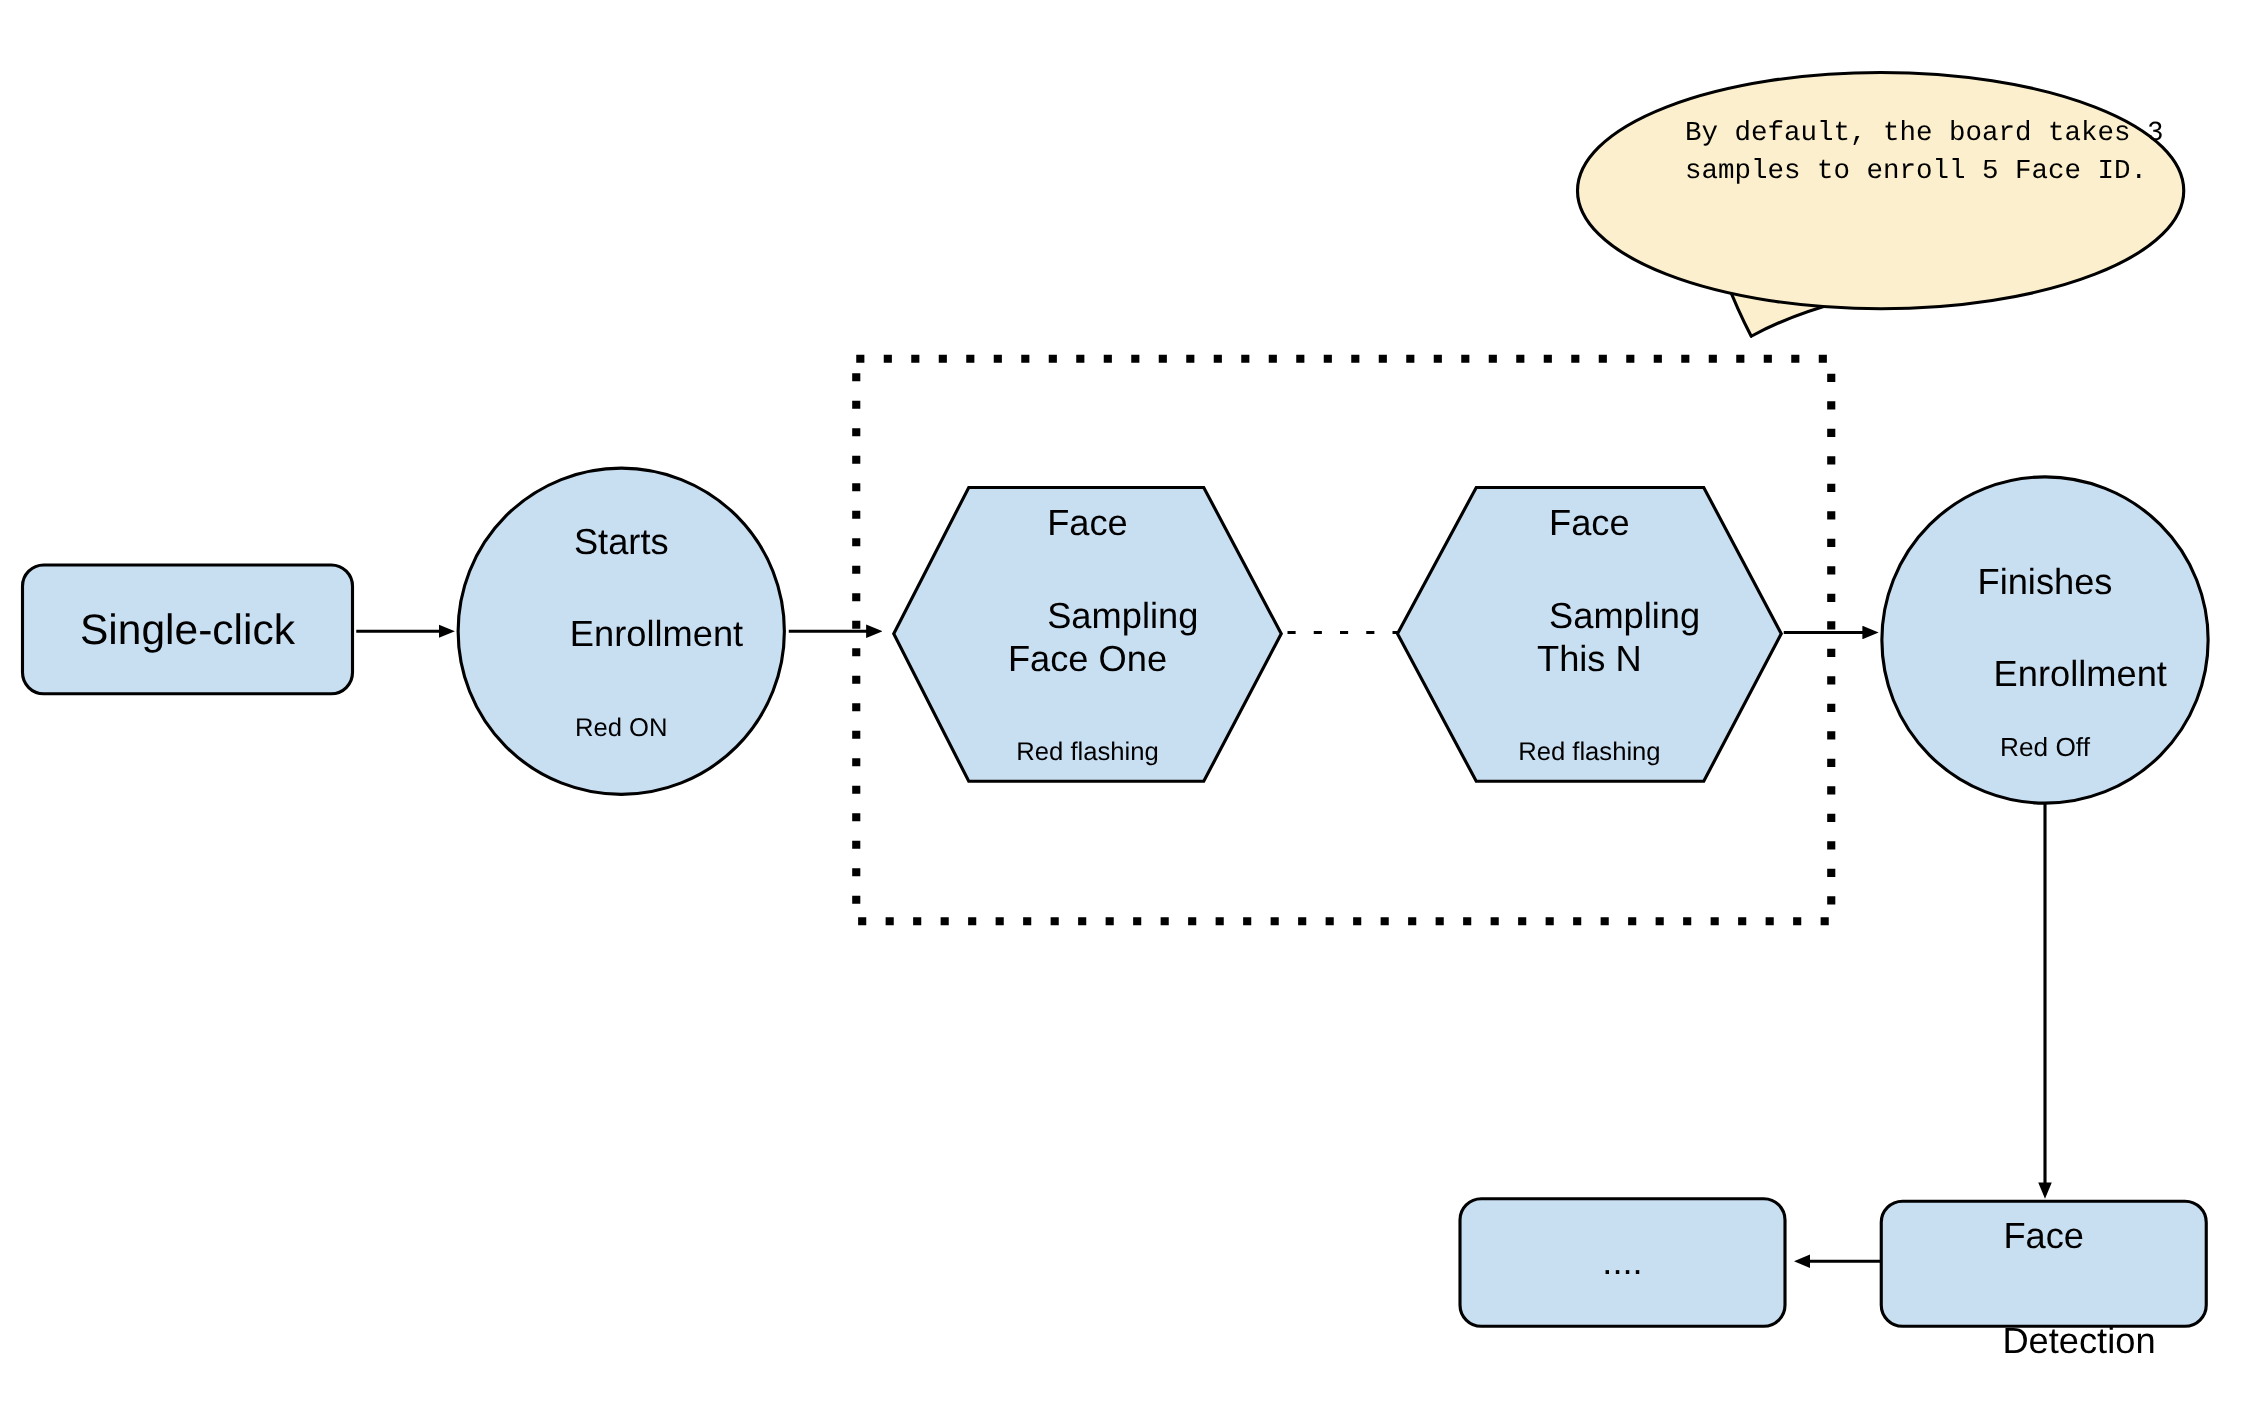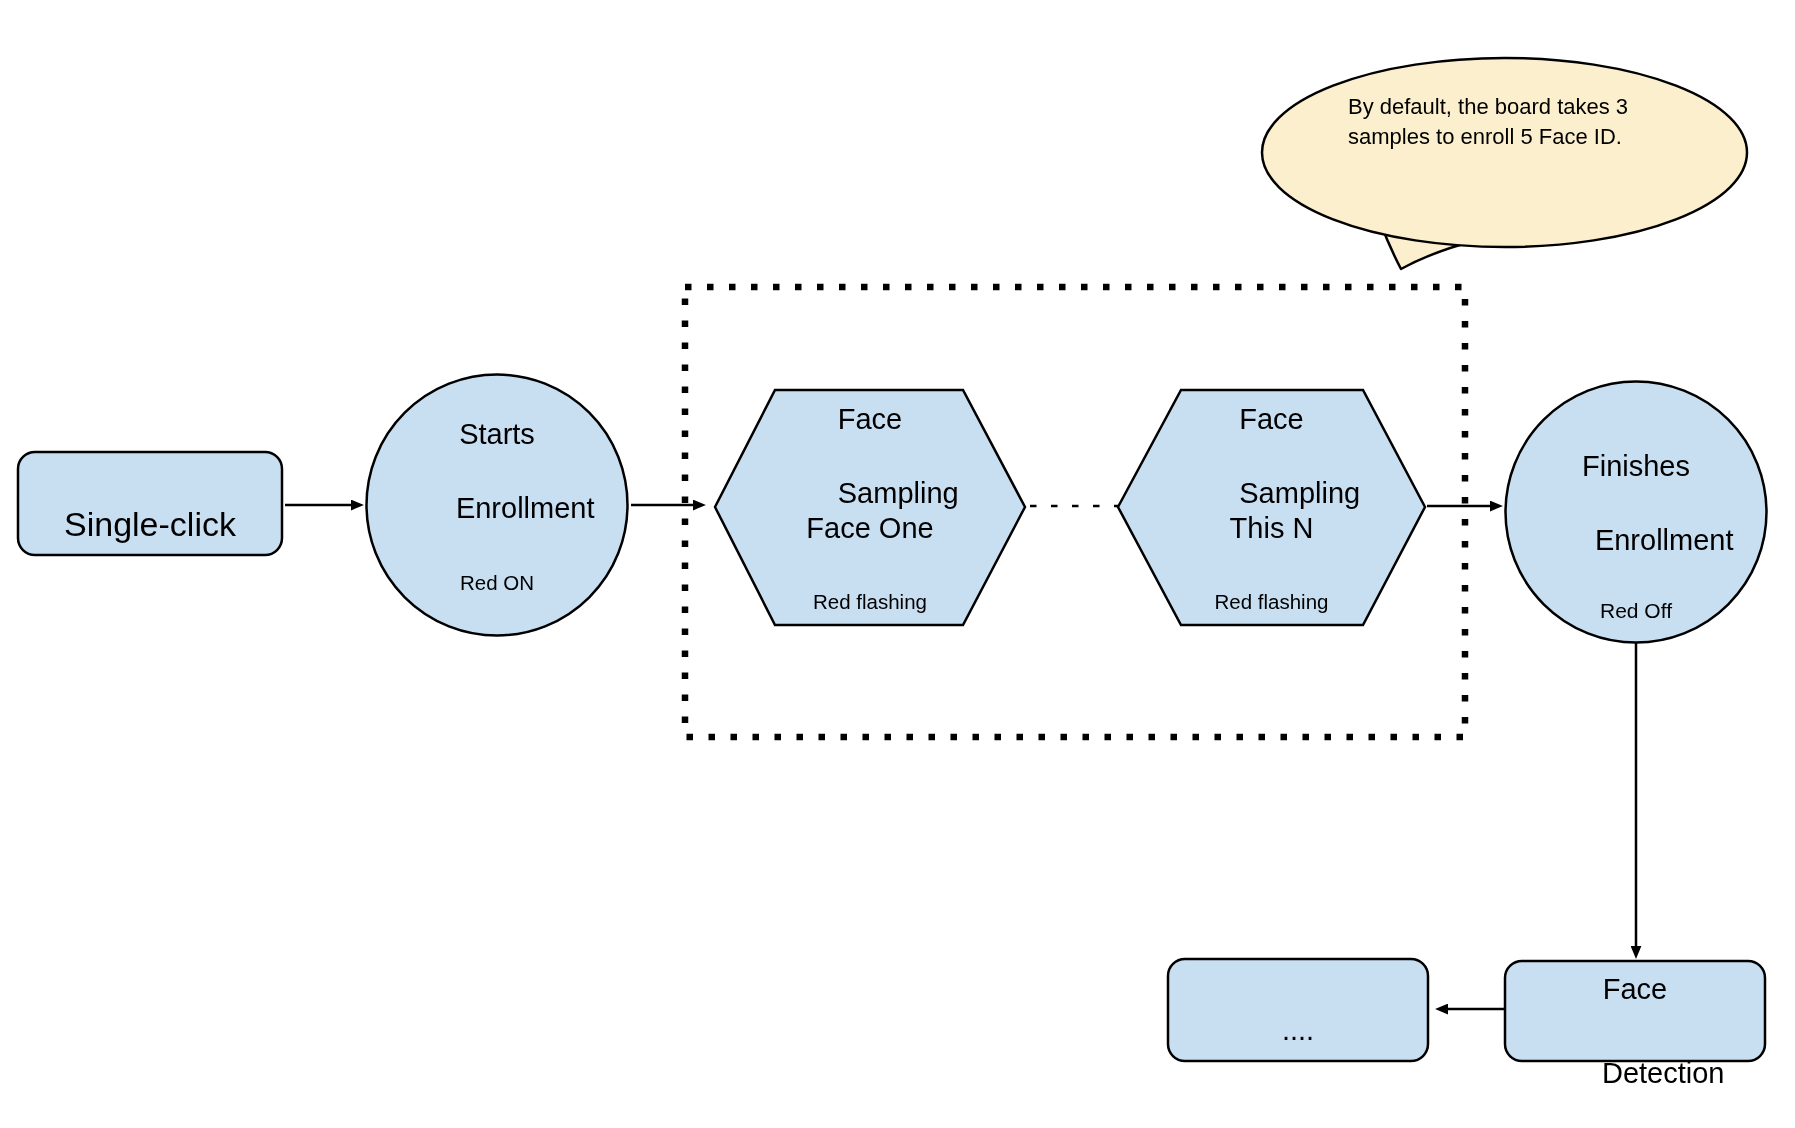--- a/index.html
+++ b/index.html
@@ -19,24 +19,24 @@
   }
   svg.layer{position:absolute;left:0;top:0;}
   svg .node{fill:var(--node-fill);stroke:var(--ink);stroke-width:2.5px;}
   svg .connector{stroke:var(--ink);stroke-width:2.5px;fill:none;}
   svg .dotted{stroke:var(--ink);stroke-width:6.5px;fill:none;}
   svg .bubble{fill:var(--bubble-fill);stroke:var(--ink);stroke-width:2.5px;}
   .txt{position:absolute;text-align:center;white-space:pre;}
   .big{font-size:34px;line-height:40px;}
   .label{font-size:29px;line-height:37px;}
   .status{font-size:20.5px;line-height:24px;}
-  .flexc{display:flex;align-items:center;justify-content:center;flex-direction:column;margin-top:20px;}
+  .flexc{display:flex;align-items:center;justify-content:center;flex-direction:column;}
   .callout-text{
     position:absolute;left:1348px;top:92px;width:420px;
-    text-align:left;font-size:22px;line-height:30px;
+    text-align:left;font-size:22px;line-height:30px;font-family:Liberation Mono, monospace;
   }
   .callout-text .line3{margin-top:31px;}
 </style>
 </head>
 <body>
 
 <div class="canvas">
 
   <svg class="layer" width="1795" height="1128" viewBox="0 0 1795 1128">
     <defs>
@@ -83,20 +83,20 @@
   <div class="txt label" style="left:715px;top:510px;width:310px;">Face One</div>
   <div class="txt status" style="left:715px;top:590px;width:310px;">Red flashing</div>
 
   <div class="txt label" style="left:1118px;top:401px;width:307px;"><span>Face</span><br>
        <span>Sampling</span></div>
   <div class="txt label" style="left:1118px;top:510px;width:307px;">This N</div>
   <div class="txt status" style="left:1118px;top:590px;width:307px;">Red flashing</div>
 
   <div class="txt label" style="left:1505px;top:448px;width:262px;"><span>Finishes</span><br>
        <span>Enrollment</span></div>
-  <div class="txt status" style="left:1505px;top:599px;width:262px;font-size:21px;">Red Off</div>
+  <div class="txt status" style="left:1505px;top:587px;width:262px;font-size:21px;">Red Off</div>
 
   <div class="txt label" style="left:1505px;top:968px;width:260px;line-height:42px;"><span>Face</span><br>
        <span>Detection</span></div>
 
   <div class="txt label flexc" style="left:1168px;top:959px;width:260px;height:102px;">....</div>
 
 </div>
 
 </body></html>

